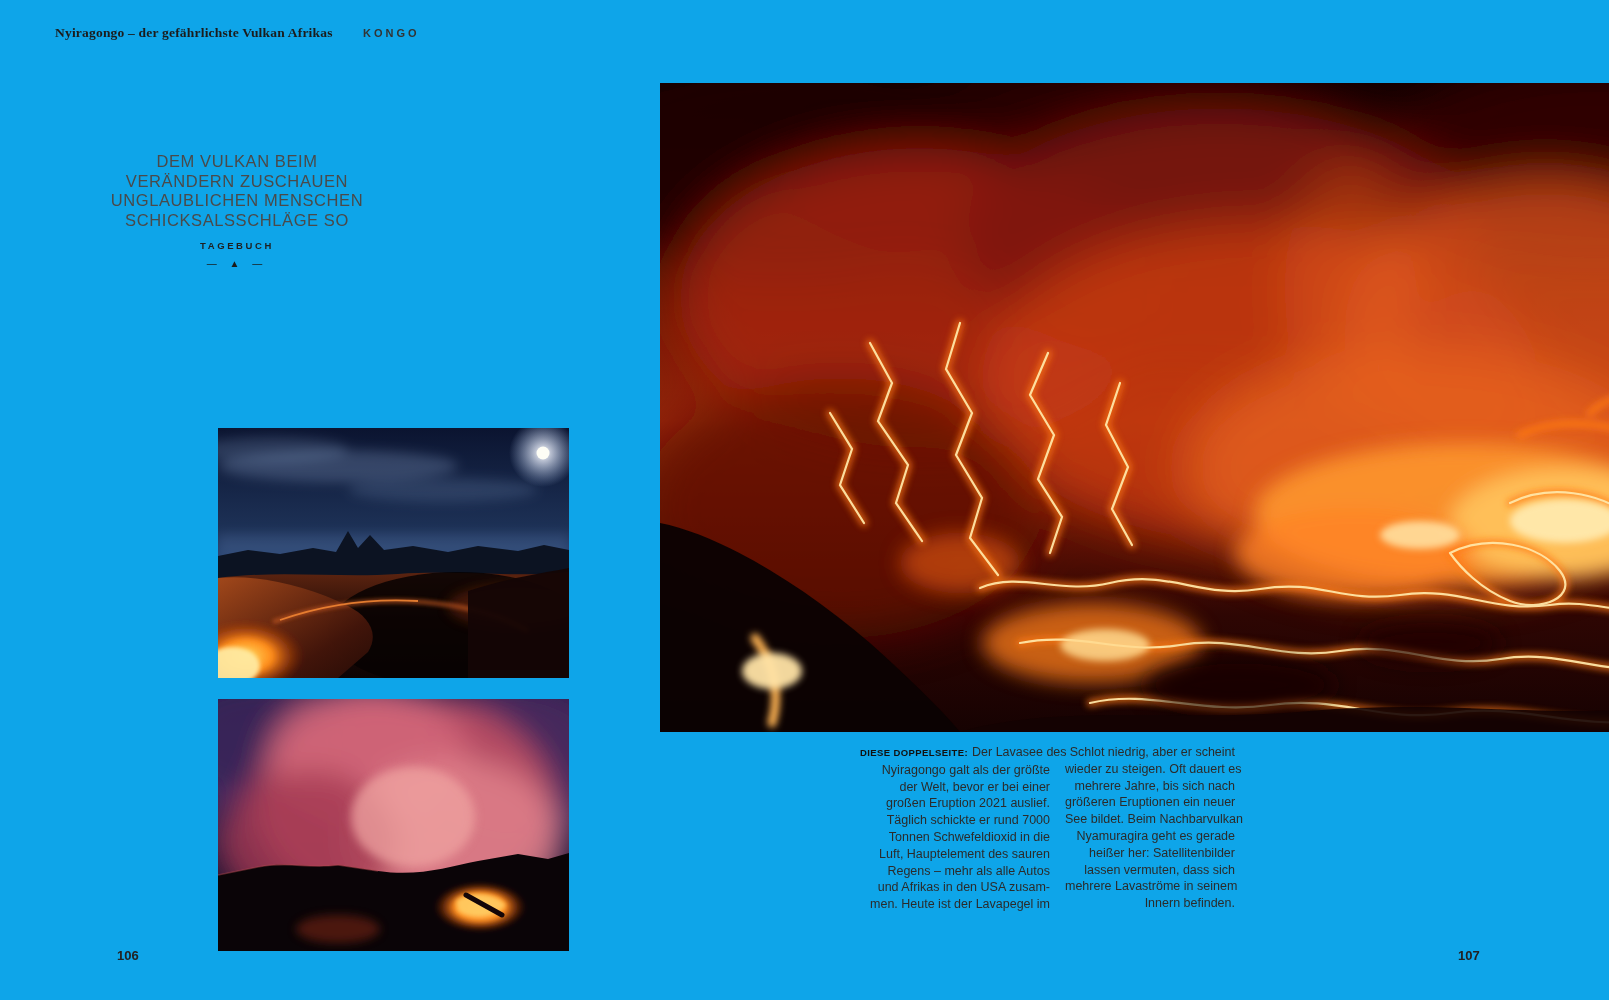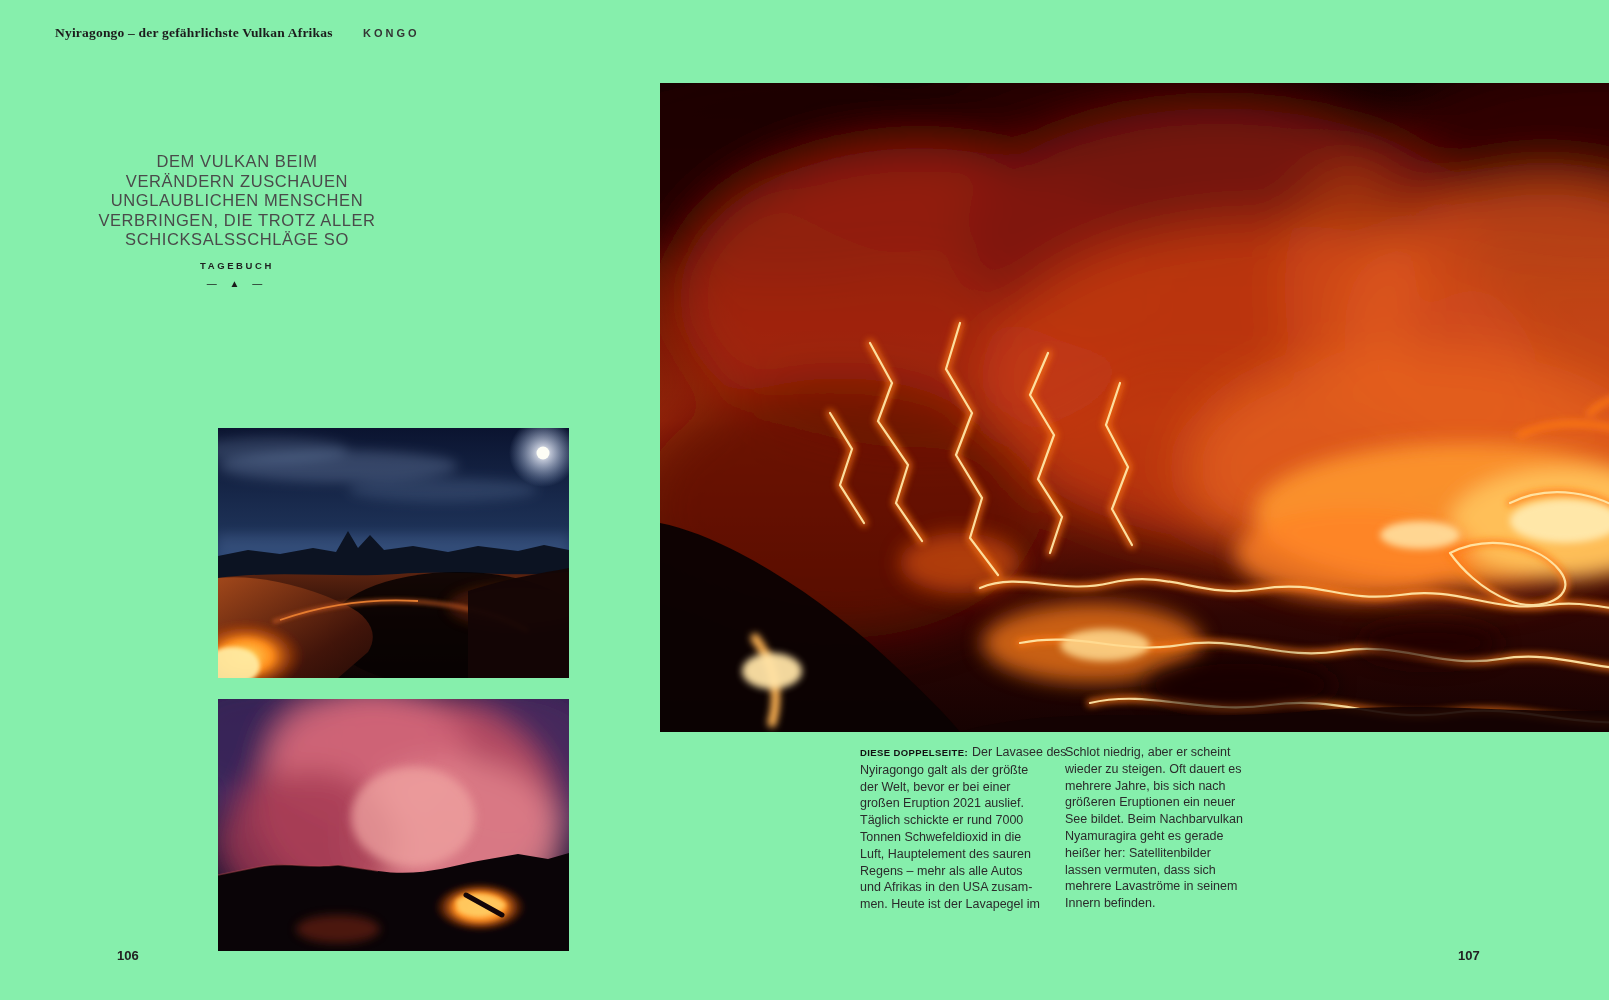--- a/index.html
+++ b/index.html
@@ -1,17 +1,17 @@
 <!DOCTYPE html>
 <html><head>
 <meta charset="utf-8">
 <style>
   html,body{margin:0;padding:0;background:#d9d9d9;}
   .spread{
-    position:relative;width:1609px;height:1000px;background:#86efac;
+    position:relative;width:1609px;height:1000px;background:#0ea5e9;
     overflow:hidden;font-family:"Liberation Sans",sans-serif;color:#222;
   }
   
   .running-head{
     position:absolute;left:55px;top:25px;
     font-family:"Liberation Serif","DejaVu Serif",serif;
     font-size:13.5px;font-weight:700;color:#1c1c1c;letter-spacing:.2px;
   }
   .section-label{
     position:absolute;left:363px;top:27px;
@@ -27,21 +27,21 @@
   .quote-ornament{margin-top:7px;font-size:10px;letter-spacing:5px;color:#1a1a1a;}
   
   .photo{position:absolute;overflow:hidden;background:#100404;}
   .photo svg{display:block;width:100%;height:100%;}
   .photo-1{left:178px;top:412px;width:351px;height:250px;}
   .photo-2{left:178px;top:683px;width:351px;height:252px;}
   .photo-main{left:620px;top:67px;width:989px;height:649px;}
   
   .caption-col{
     position:absolute;top:744px;font-size:12.5px;line-height:16.8px;
-    color:#2b2b2b;white-space:nowrap;
+    color:#2b2b2b;white-space:nowrap;text-align:right;
   }
   .caption-col-1{left:860px;width:190px;}
   .caption-col-2{left:1065px;width:170px;}
   .cap-label{font-size:9.5px;font-weight:700;letter-spacing:.4px;color:#111;margin-right:4px;}
   
   .page-number{position:absolute;font-size:13px;color:#222;font-weight:bold;}
   .page-number-left{left:117px;top:948px;}
   .page-number-right{left:1458px;top:948px;}
 </style>
 </head>
@@ -50,21 +50,20 @@
 <div class="spread">
 
   <div class="running-head">Nyiragongo – der gefährlichste Vulkan Afrikas</div>
   <div class="section-label">KONGO</div>
 
   <div class="quote-block">
     <div class="pull-quote">
         <div>DEM VULKAN BEIM</div>
         <div>VERÄNDERN ZUSCHAUEN</div>
         <div>UNGLAUBLICHEN MENSCHEN</div>
-        <div>VERBRINGEN, DIE TROTZ ALLER</div>
         <div>SCHICKSALSSCHLÄGE SO</div>
       </div>
     <div class="quote-source">TAGEBUCH</div>
     <div class="quote-ornament">— ▲ —</div>
   </div>
 
   <figure class="photo photo-1">
     <svg viewBox="0 0 351 250" preserveAspectRatio="none">
       <defs>
         <linearGradient id="p1sky" x1="0" y1="0" x2="0" y2="1">

